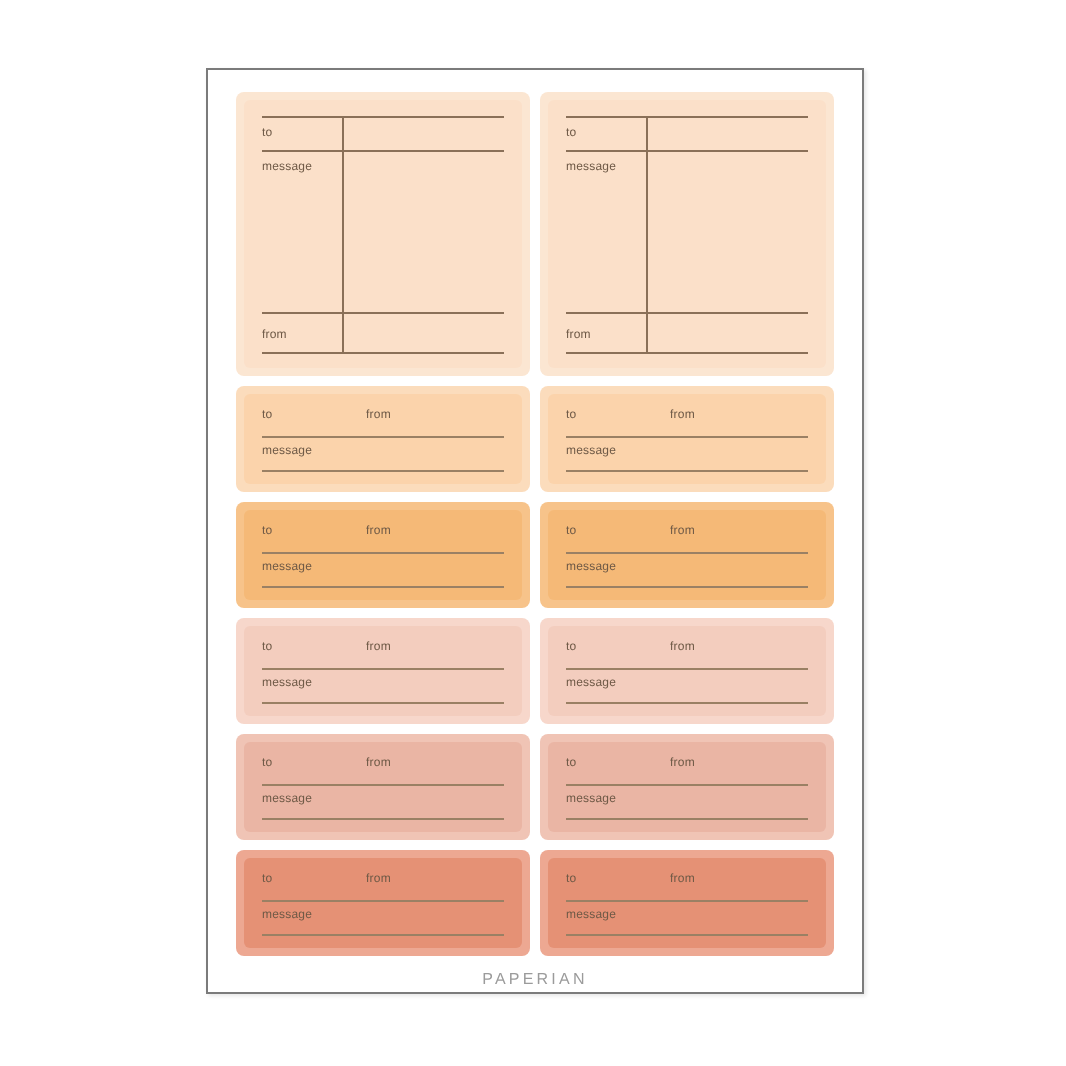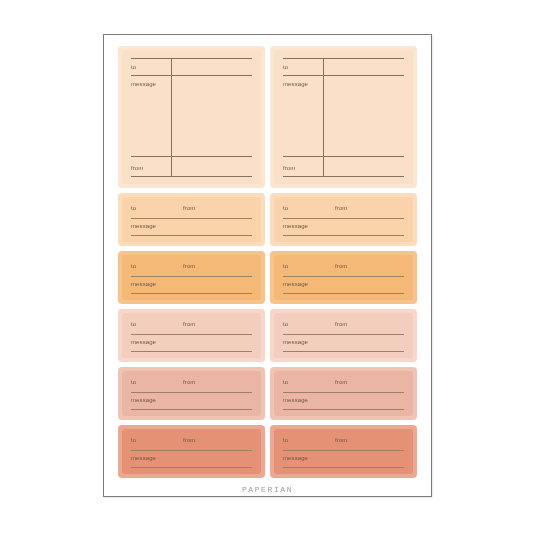--- a/index.html
+++ b/index.html
@@ -127,21 +127,21 @@
     letter-spacing: 0.1px;
   }
 
   
   .brand {
     text-align: center;
     font-size: 8px;
     letter-spacing: 1.6px;
     color: #9b9b9b;
     margin-top: 7px;
-    font-family: Liberation Mono, monospace;
+    font-family: Liberation Sans, sans-serif;
   }
 </style>
 </head>
 <body>
 
 <div class="canvas">
   <div class="sheet">
     <div class="sheet-inner">
 
       <div class="row row-tall">

